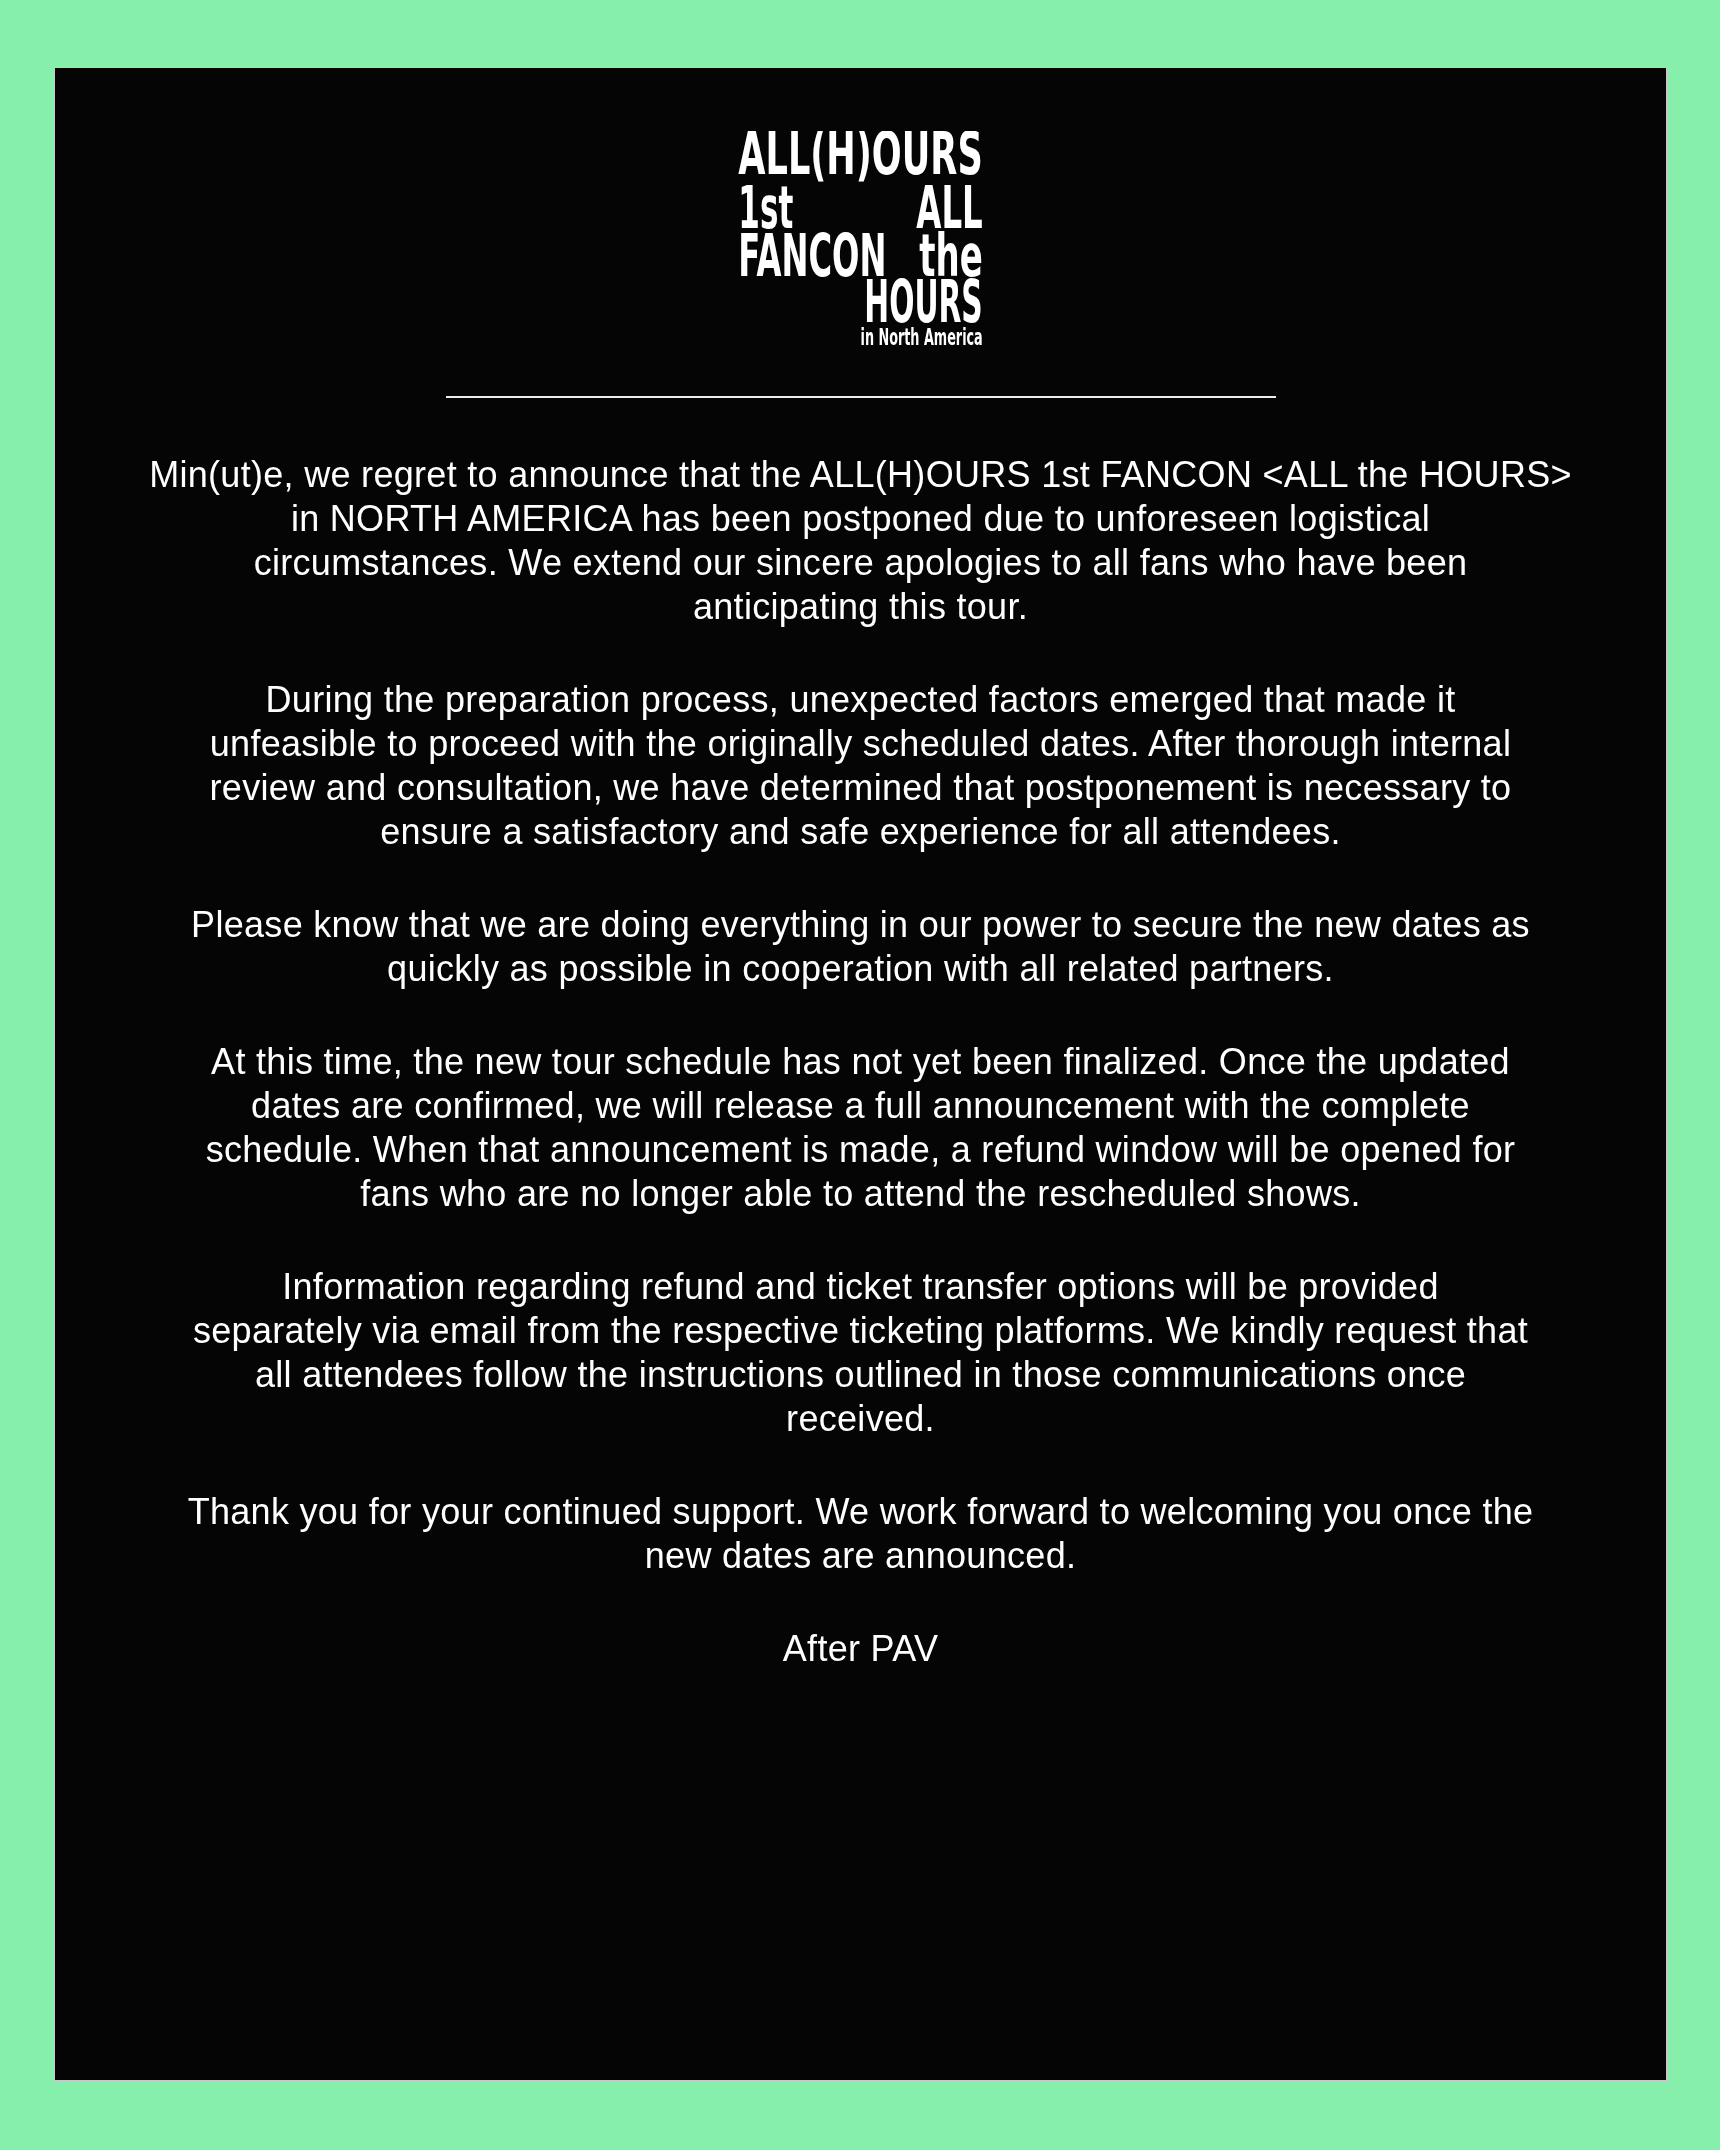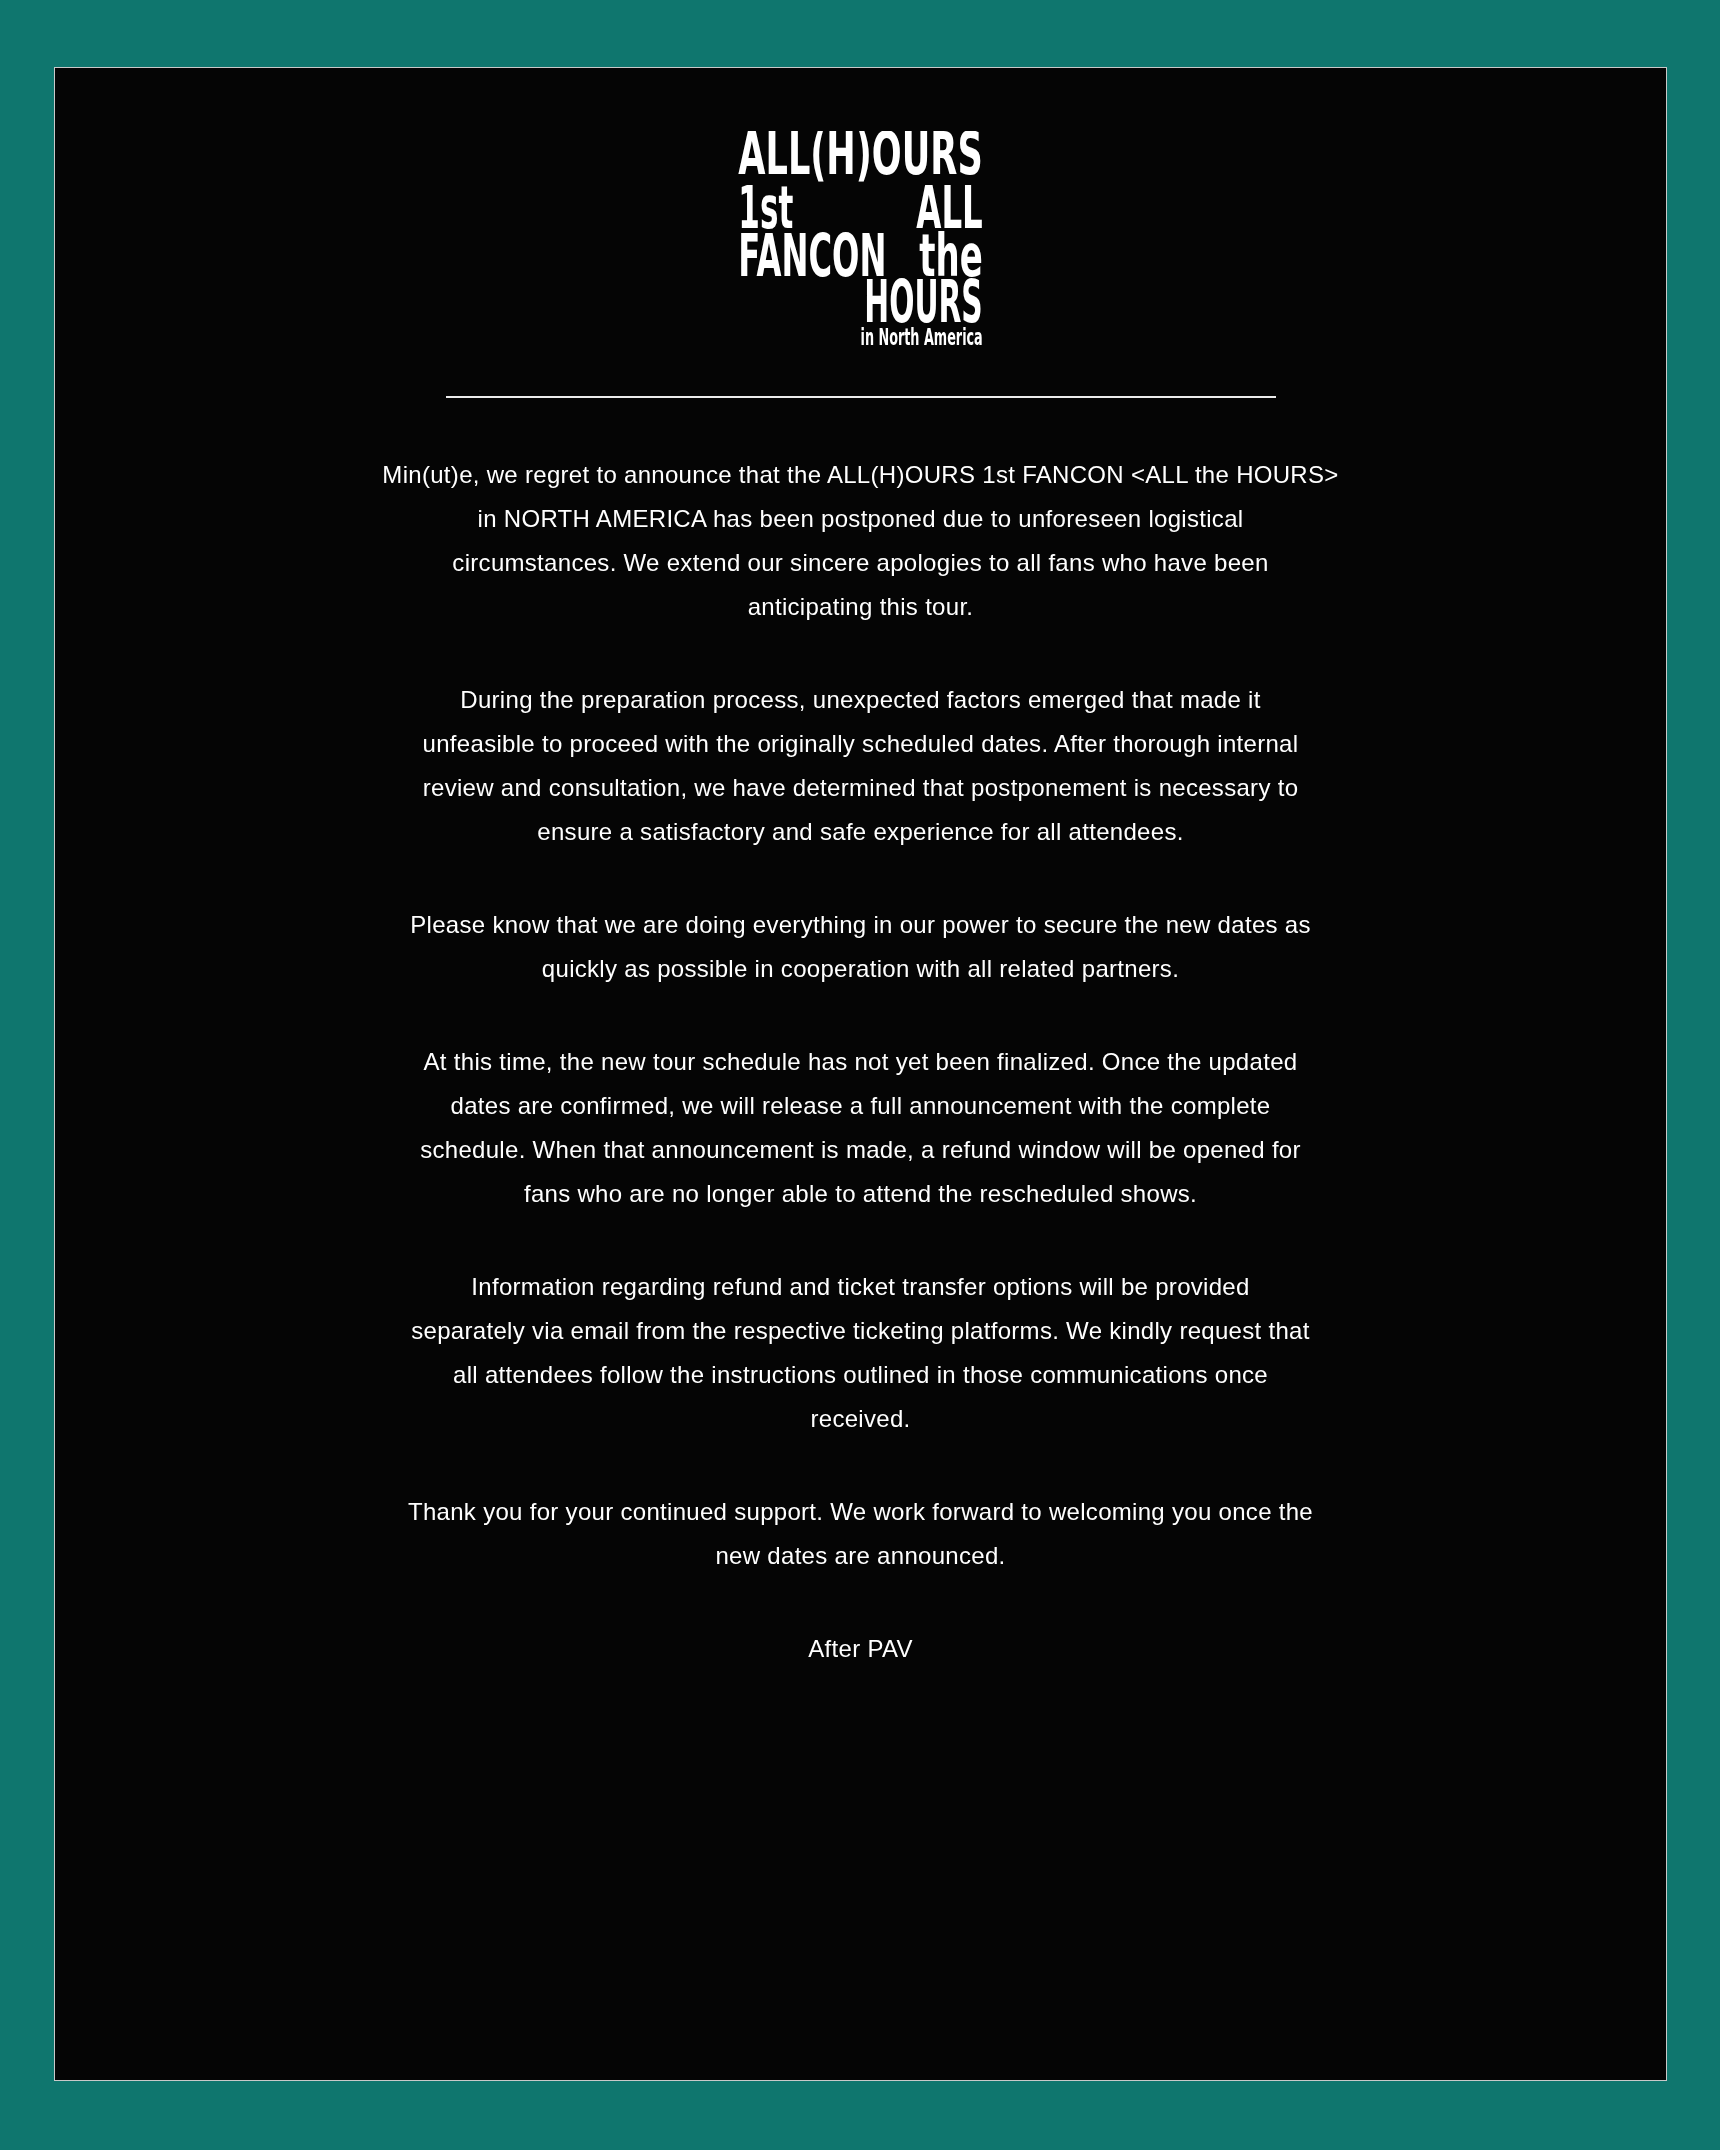--- a/index.html
+++ b/index.html
@@ -4,21 +4,21 @@
 <style>
   html, body {
     margin: 0;
     padding: 0;
     background: #ffffff;
   }
   .page {
     position: relative;
     width: 1720px;
     height: 2151px;
-    background: #0f766e;
+    background: #86efac;
     font-family: "Liberation Sans", sans-serif;
     overflow: hidden;
   }
   .card {
     position: absolute;
     left: 54px;
     top: 67px;
     width: 1613px;
     height: 2014px;
     box-sizing: border-box;
@@ -43,21 +43,21 @@
   .divider {
     margin: 48px auto 0 auto;
     width: 830px;
     height: 2.3px;
     background: #ececec;
     border: none;
   }
   .body-text {
     margin: 55px auto 0 auto;
     width: 1506px;
-    font-size: 24px;
+    font-size: 36px;
     line-height: 44px;
     letter-spacing: 0.3px;
     color: #ffffff;
   }
   .body-text p {
     margin: 0 0 49px 0;
     white-space: pre-line;
   }
   .signature {
     margin-bottom: 0;

